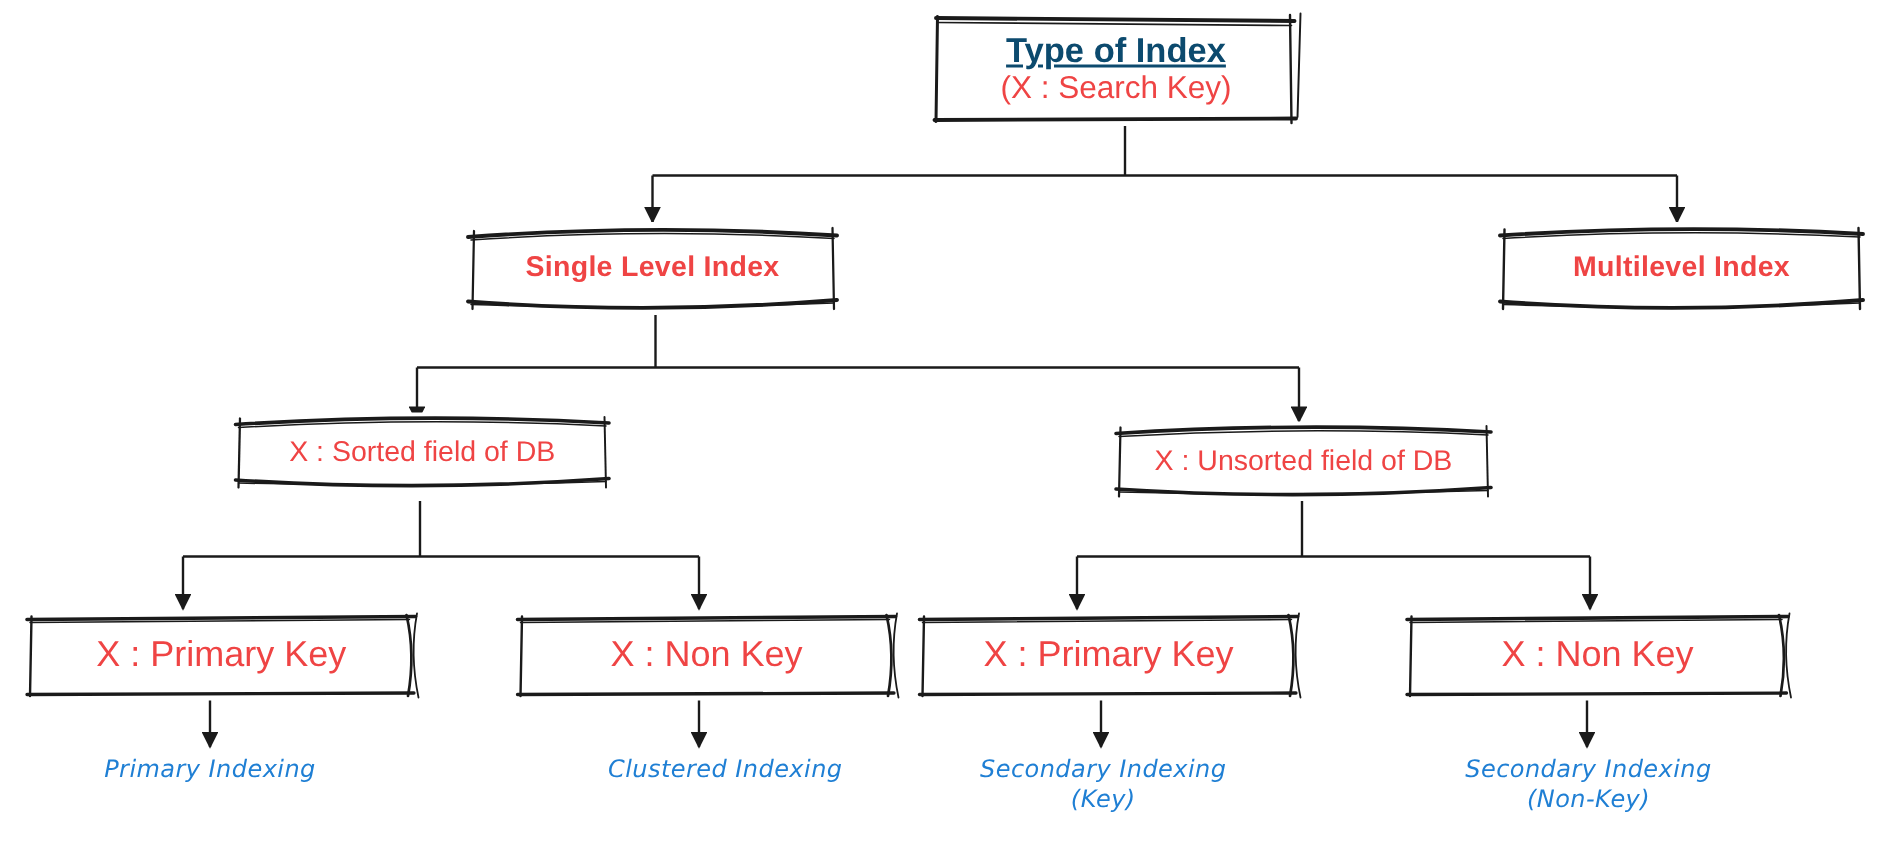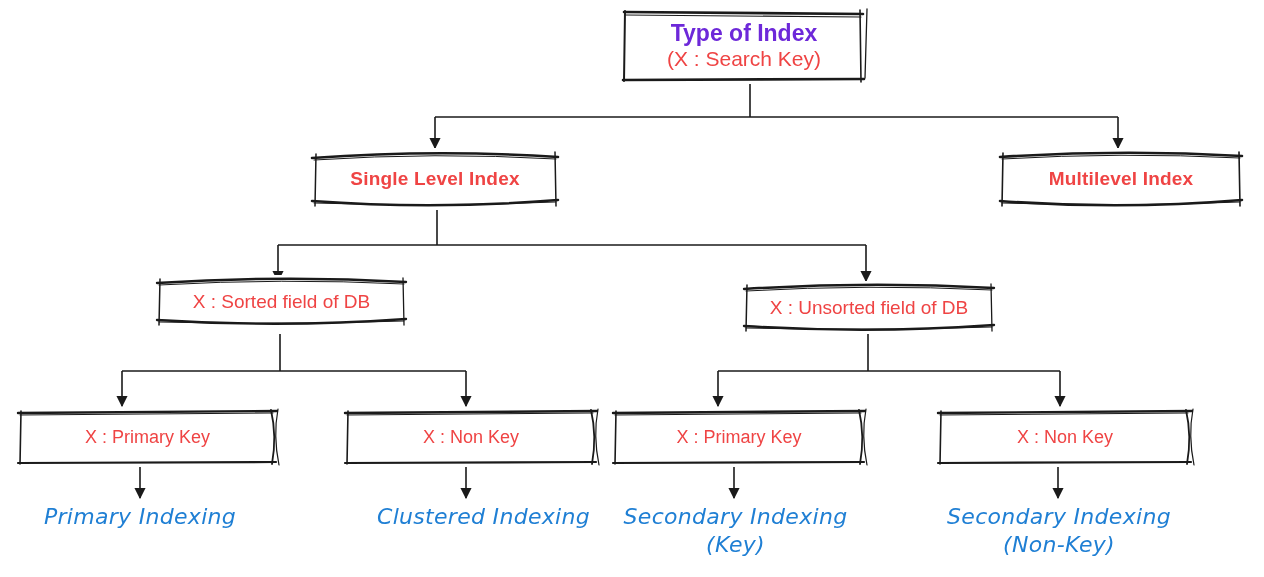--- a/index.html
+++ b/index.html
@@ -44,38 +44,39 @@
     left: 0; top: 0; right: 0; bottom: 0;
     pointer-events: none;
   }
   .node .label {
     position: relative;
     z-index: 2;
     color: #ef4444;
     white-space: nowrap;
   }
   .node .label.dark {
-    color: #6d28d9;
+    color: #0c4a6e;
     font-weight: bold;
+    text-decoration: underline;
   }
 
   
   .lvl0 .label.dark { font-size: 23px; }
   .lvl0 .label.red  { font-size: 21px; }
   .lvl1 .label.red  { font-size: 19px; font-weight: bold; letter-spacing: .2px; }
   .lvl2 .label.red  { font-size: 19px; }
-  .lvl3 .label.red  { font-size: 18px; }
+  .lvl3 .label.red  { font-size: 24px; }
 
   
   .leaf-caption {
     position: absolute;
     text-align: center;
     color: #1f7fd4;
     font-family: "DejaVu Sans", sans-serif;
-    font-size: 22px;
+    font-size: 16px;
     font-style: italic;
     line-height: 1.28;
     white-space: pre-line;
     letter-spacing: .3px;
   }
 </style>
 </head>
 <body>
 
 <div id="canvas">

